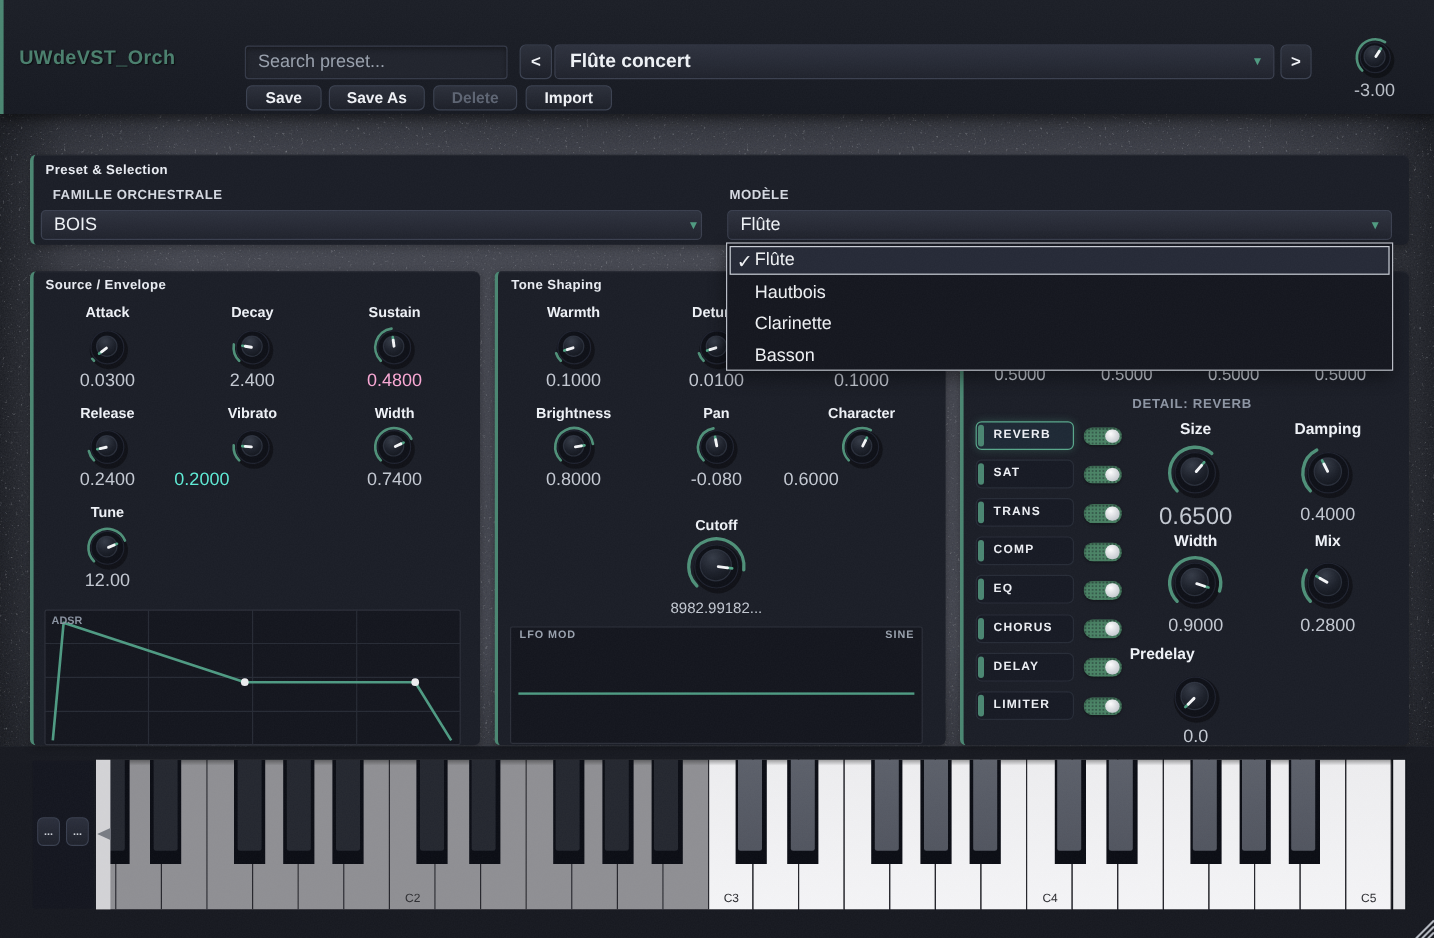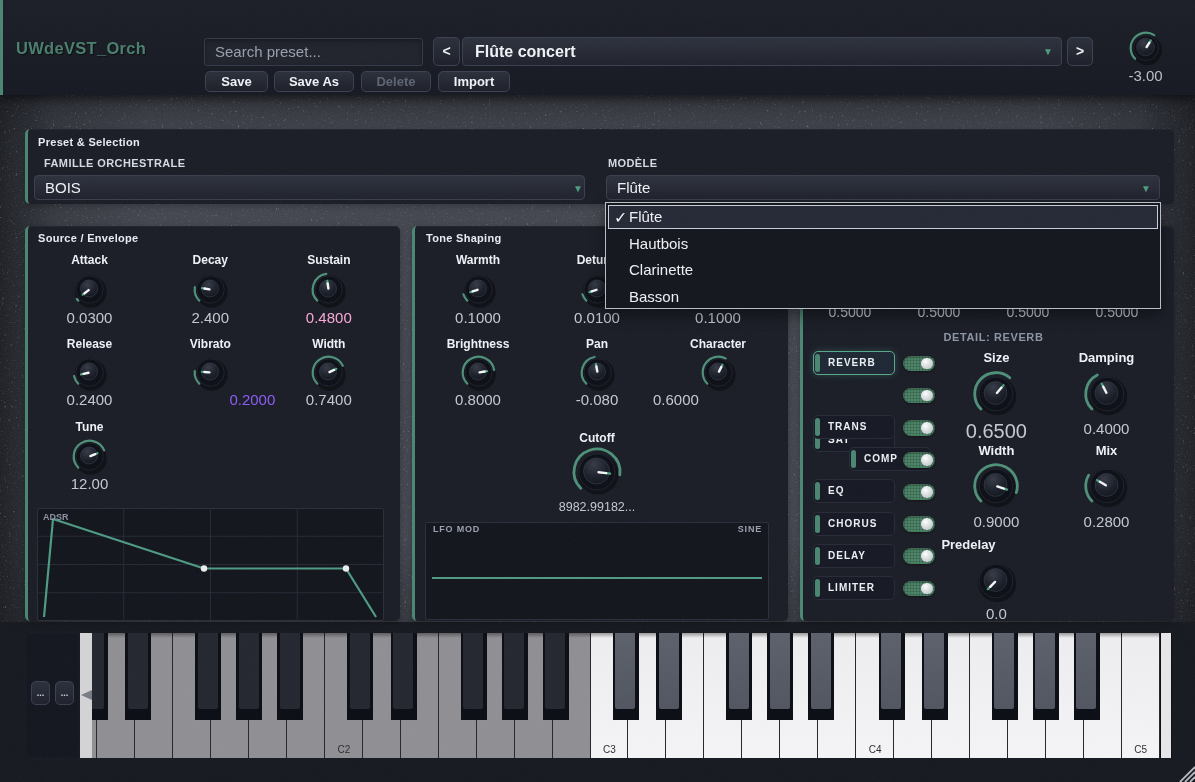--- a/index.html
+++ b/index.html
@@ -131,21 +131,21 @@
 <div class="abs" style="left:155.3px;top:337.0px;width:110px;text-align:center;font-size:12px;font-weight:bold;color:#eef1f6">Vibrato</div>
 <svg class="abs" style="left:189.8px;top:351.7px" width="41" height="41" viewBox="-20.5 -20.5 41 41">
 <circle cx="1.2" cy="2.2" r="16.0" fill="rgba(0,0,0,0.42)"></circle>
 <circle cx="0" cy="0" r="14.2" fill="#0d0f16"></circle>
 <circle cx="0" cy="0" r="13.7" fill="none" stroke="#232734" stroke-width="1" opacity="0.8"></circle>
 <path d="M -11.17 11.17 A 15.8 15.8 0 0 1 -15.74 -1.36" fill="none" stroke="#4e9078" stroke-width="2.2" stroke-linecap="round"></path>
 <circle cx="-0.5" cy="-1" r="8.5" fill="url(#capg)" stroke="#353c49" stroke-width="1" stroke-opacity="0.65"></circle>
 <line x1="-5.93" y1="-0.51" x2="-8.64" y2="-0.75" stroke="#4fa283" stroke-width="2.2" stroke-linecap="round"></line>
 <line x1="-1.02" y1="-0.09" x2="-6.10" y2="-0.53" stroke="#f4f5f7" stroke-width="2.4" stroke-linecap="round"></line>
 </svg>
-<div class="abs" style="left:145.3px;top:390.8px;width:130px;text-align:right;font-size:15px;color:#8b5cf6">0.2000</div>
+<div class="abs" style="left:145.3px;top:390.8px;width:130px;text-align:left;font-size:15px;color:#5eead4">0.2000</div>
 <div class="abs" style="left:273.8px;top:337.0px;width:110px;text-align:center;font-size:12px;font-weight:bold;color:#eef1f6">Width</div>
 <svg class="abs" style="left:308.3px;top:351.7px" width="41" height="41" viewBox="-20.5 -20.5 41 41">
 <circle cx="1.2" cy="2.2" r="16.0" fill="rgba(0,0,0,0.42)"></circle>
 <circle cx="0" cy="0" r="14.2" fill="#0d0f16"></circle>
 <circle cx="0" cy="0" r="13.7" fill="none" stroke="#232734" stroke-width="1" opacity="0.8"></circle>
 <path d="M -11.17 11.17 A 15.8 15.8 0 1 1 14.30 -6.73" fill="none" stroke="#4e9078" stroke-width="2.2" stroke-linecap="round"></path>
 <circle cx="-0.5" cy="-1" r="8.5" fill="url(#capg)" stroke="#353c49" stroke-width="1" stroke-opacity="0.65"></circle>
 <line x1="5.38" y1="-2.53" x2="7.84" y2="-3.69" stroke="#4fa283" stroke-width="2.2" stroke-linecap="round"></line>
 <line x1="0.92" y1="-0.43" x2="5.54" y2="-2.61" stroke="#f4f5f7" stroke-width="2.4" stroke-linecap="round"></line>
 </svg>
@@ -302,29 +302,29 @@
 <circle cx="-0.5" cy="-1" r="8.5" fill="url(#capg)" stroke="#353c49" stroke-width="1" stroke-opacity="0.65"></circle>
 <line x1="0.00" y1="-5.95" x2="0.00" y2="-8.67" stroke="#4fa283" stroke-width="2.2" stroke-linecap="round"></line>
 <line x1="0.00" y1="-1.02" x2="0.00" y2="-6.12" stroke="#f4f5f7" stroke-width="2.4" stroke-linecap="round"></line>
 </svg>
 <div class="abs" style="left:1072.0px;top:303.6px;width:90px;text-align:center;font-size:14px;color:#c3c8d1">0.5000</div>
 <div class="abs" style="left:813px;top:331px;width:361px;text-align:center;font-size:11px;font-weight:bold;color:#8d95a3;letter-spacing:0.6px">DETAIL: REVERB</div>
 <div class="ebtn" style="top:351.0px;background:#1d2834;border-color:#58a78a;box-shadow:0 0 7px rgba(90,170,140,0.3);"><i></i>REVERB</div>
 <div class="tog" style="top:355.8px">
     <b></b>
   </div>
-<div class="ebtn" style="top:383.1px;margin-top:45px;"><i></i>SAT</div>
+<div class="ebtn" style="top:383.1px;"><i></i>SAT</div>
 <div class="tog" style="top:387.9px">
     <b></b>
   </div>
 <div class="ebtn" style="top:415.2px;"><i></i>TRANS</div>
 <div class="tog" style="top:420.0px">
     <b></b>
   </div>
-<div class="ebtn" style="top:447.3px;margin-left:36px;"><i></i>COMP</div>
+<div class="ebtn" style="top:447.3px;"><i></i>COMP</div>
 <div class="tog" style="top:452.1px">
     <b></b>
   </div>
 <div class="ebtn" style="top:479.4px;"><i></i>EQ</div>
 <div class="tog" style="top:484.2px">
     <b></b>
   </div>
 <div class="ebtn" style="top:511.5px;"><i></i>CHORUS</div>
 <div class="tog" style="top:516.3px">
     <b></b>

